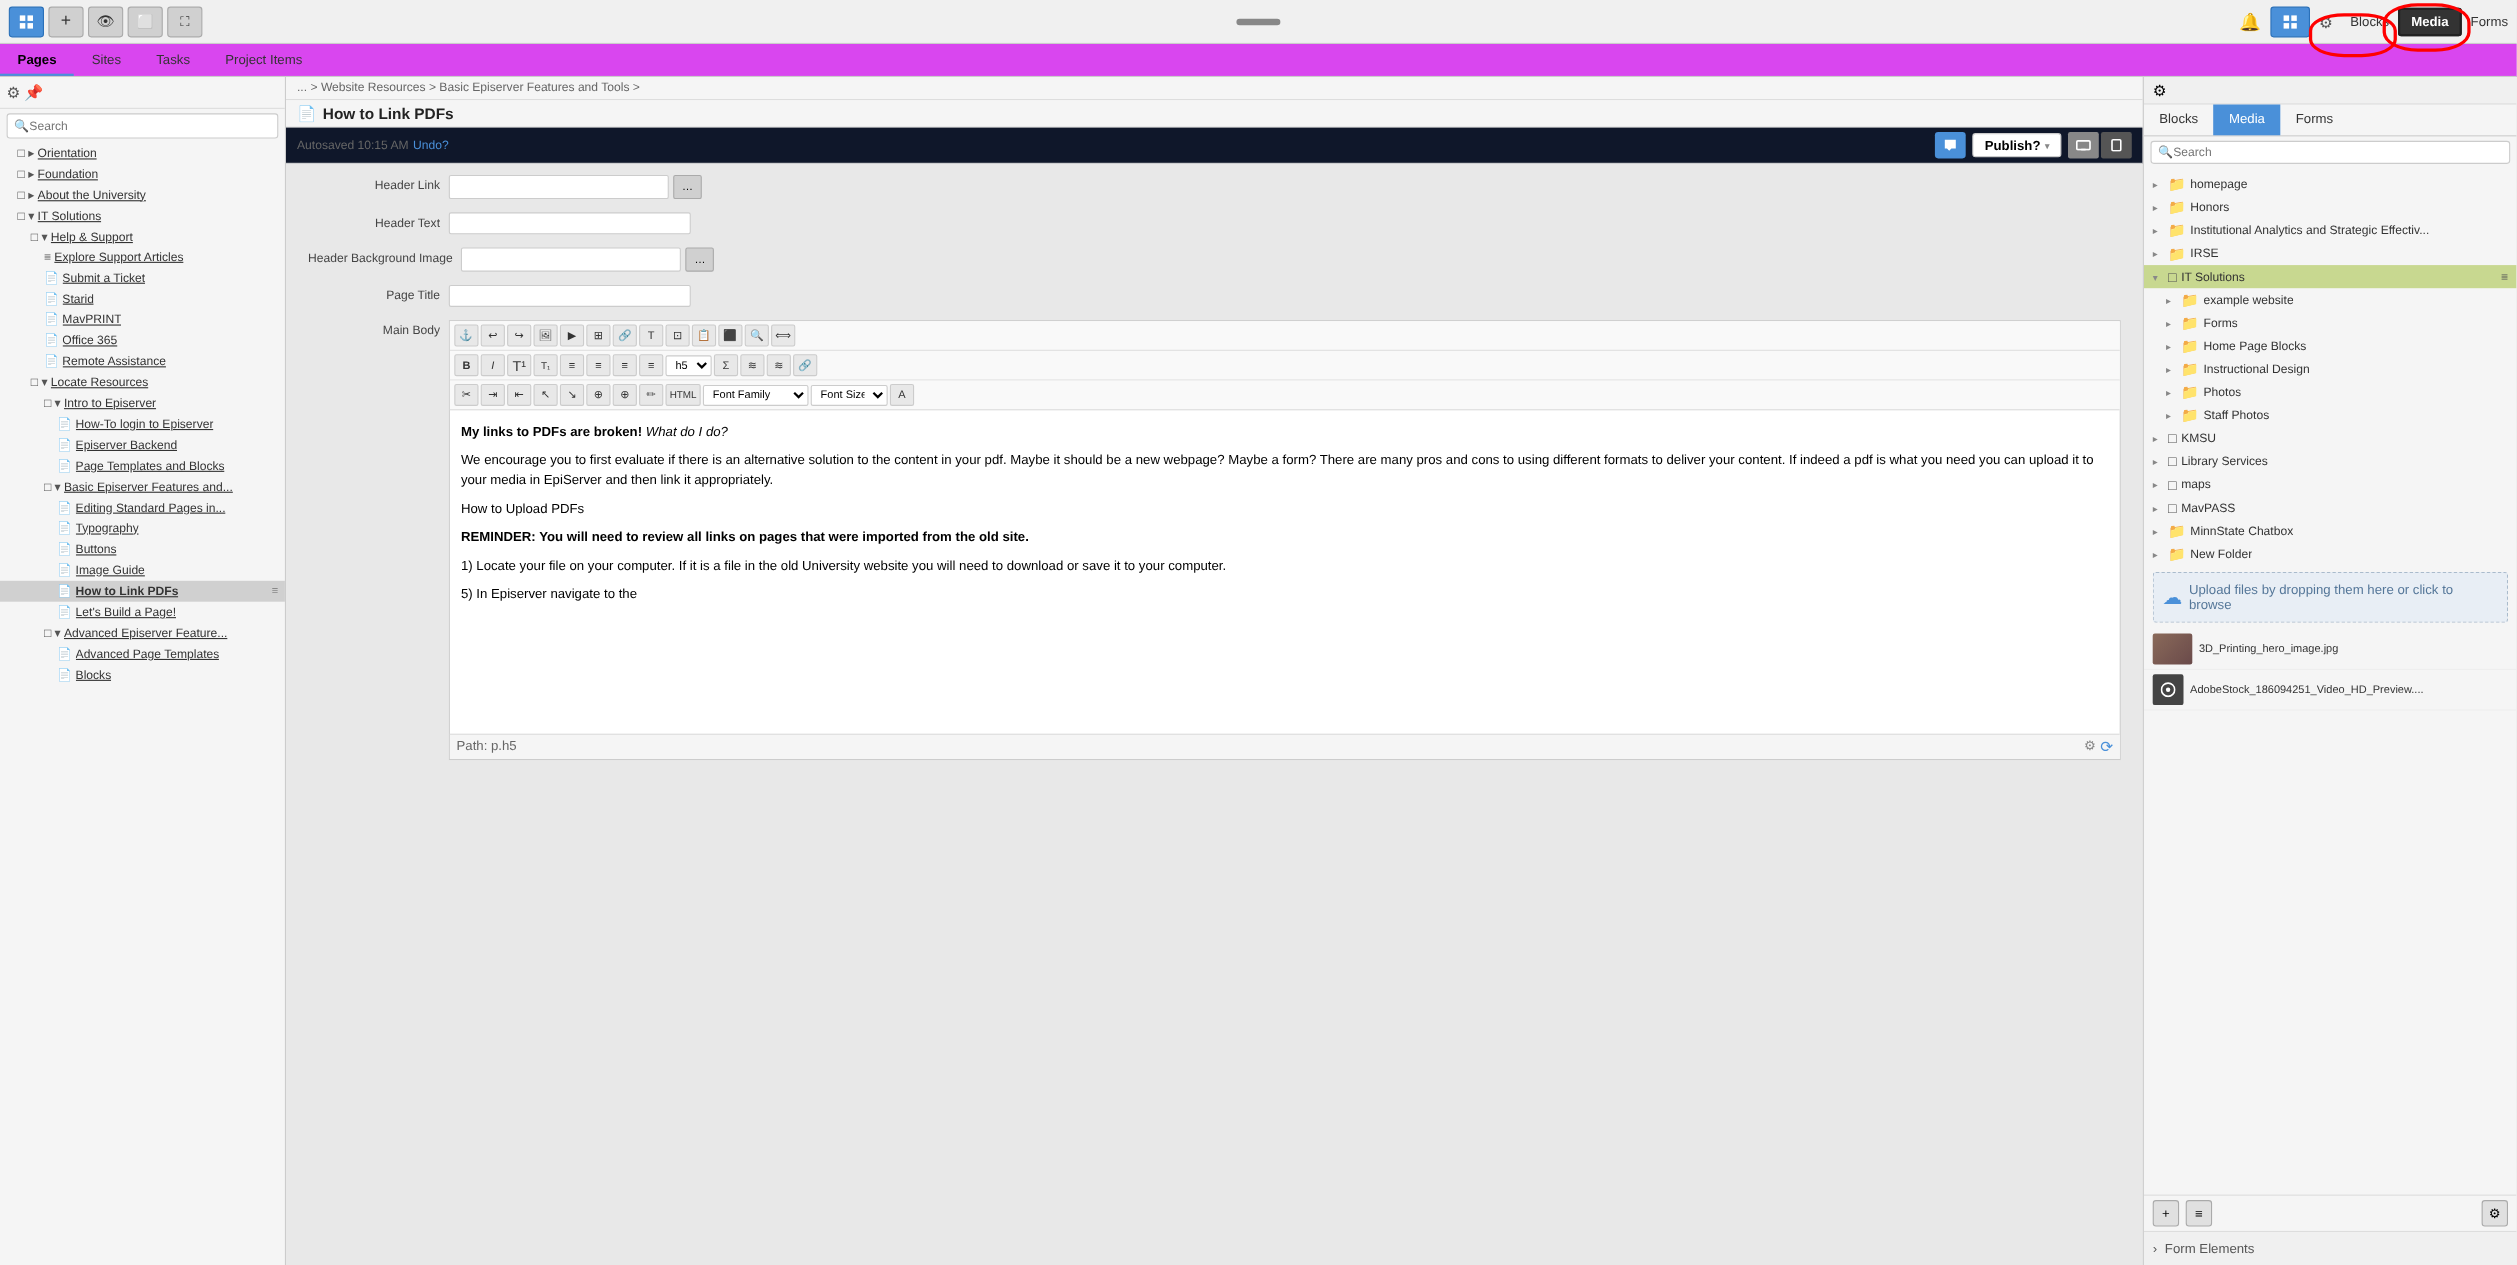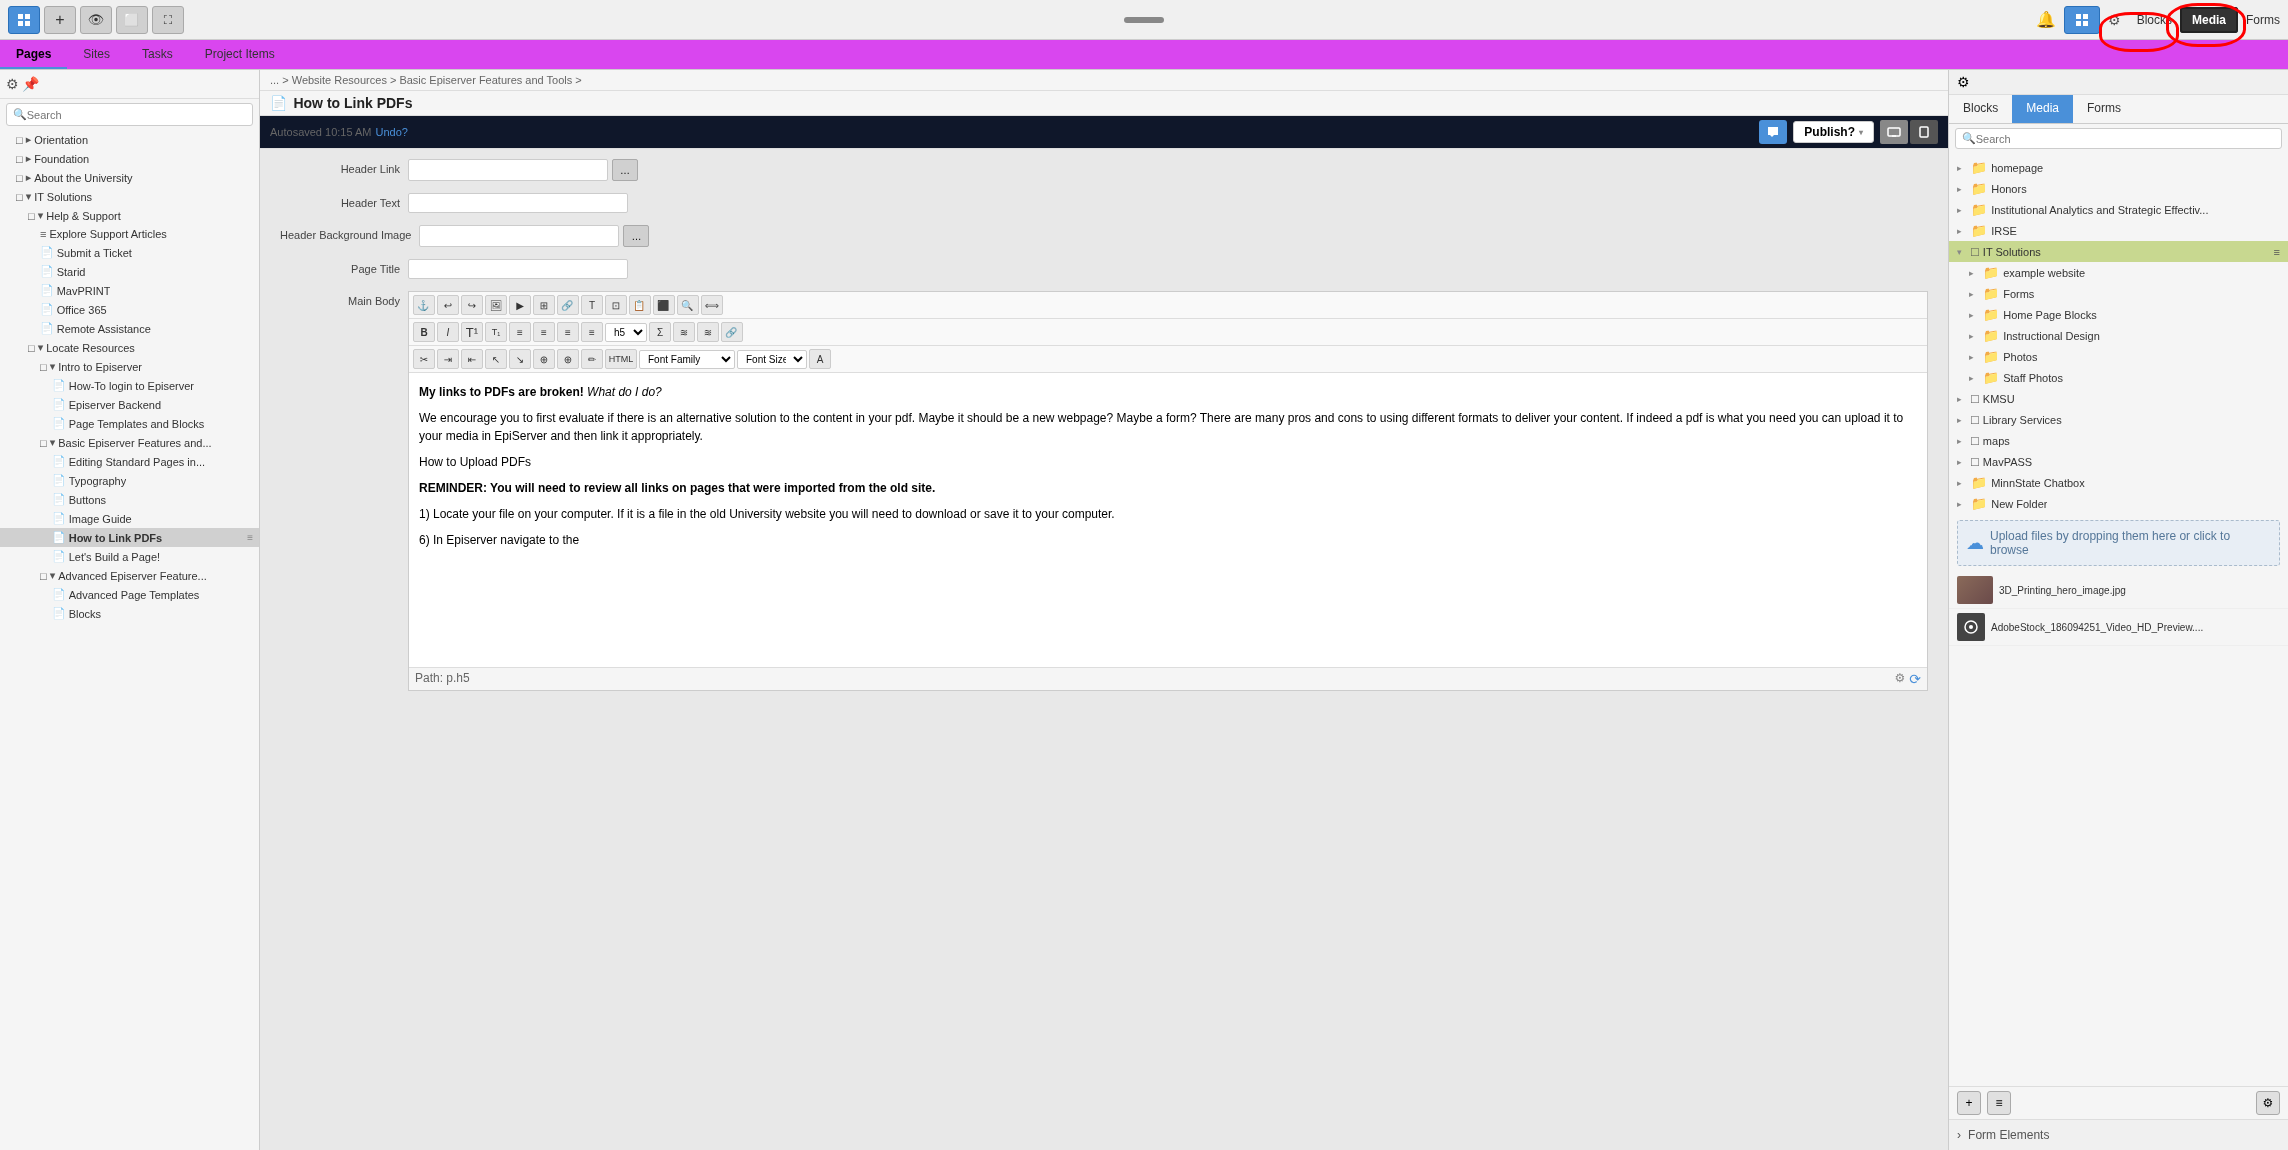--- a/index.html
+++ b/index.html
@@ -136,20 +136,21 @@
       margin-right: 3px;
       color: #555;
       flex-shrink: 0;
       font-size: 11px;
     }
     .tree-label {
       overflow: hidden;
       text-overflow: ellipsis;
       font-size: 11px;
       color: #333;
+      text-decoration: underline;
     }
     .indent-1 { padding-left: 16px; }
     .indent-2 { padding-left: 28px; }
     .indent-3 { padding-left: 40px; }
     .indent-4 { padding-left: 52px; }
 
     
     .center-area {
       flex: 1;
       background: #e8e8e8;
@@ -818,21 +819,21 @@
               </select>
               <div class="rte-btn">A</div>
             </div>
 
             <div class="rte-content">
               <p><strong>My links to PDFs are broken!</strong> <em>What do I do?</em></p>
               <p>We encourage you to first evaluate if there is an alternative solution to the content in your pdf. Maybe it should be a new webpage? Maybe a form? There are many pros and cons to using different formats to deliver your content. If indeed a pdf is what you need you can upload it to your media in EpiServer and then link it appropriately.</p>
               <p>How to Upload PDFs</p>
               <p><strong>REMINDER: You will need to review all links on pages that were imported from the old site.</strong></p>
               <p>1) Locate your file on your computer. If it is a file in the old University website you will need to download or save it to your computer.</p>
-              <p>6) In Episerver navigate to the</p>
+              <p>5) In Episerver navigate to the</p>
             </div>
 
             <div class="rte-path-bar">
               <span>Path: p.h5</span>
               <div style="display:flex; gap:4px;">
                 <span style="cursor:pointer; color:#888;">⚙</span>
                 <span style="cursor:pointer; color:#4a90d9; font-size:14px;">⟳</span>
               </div>
             </div>
           </div>

